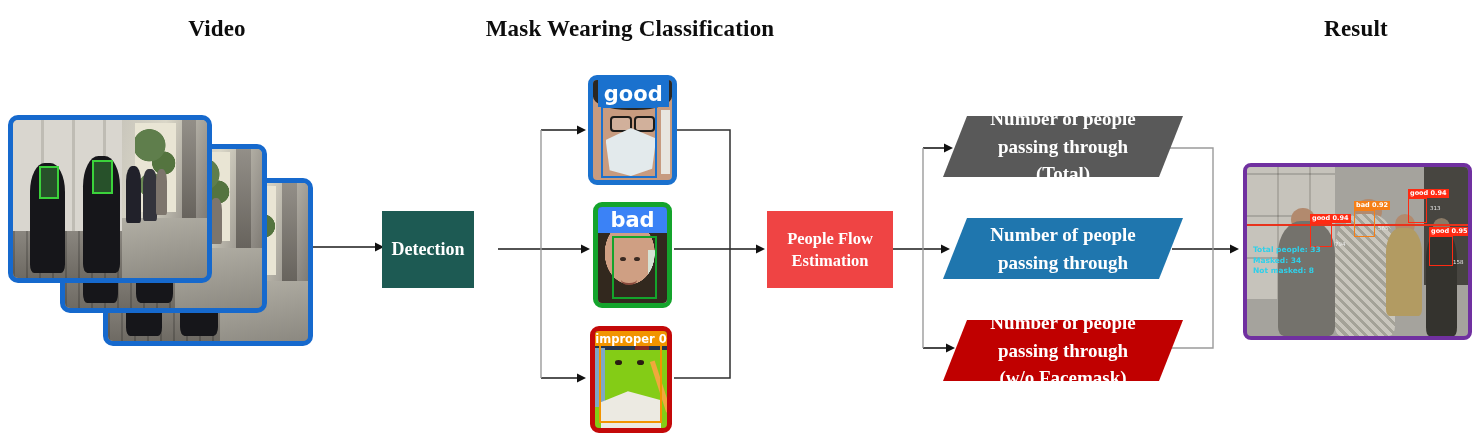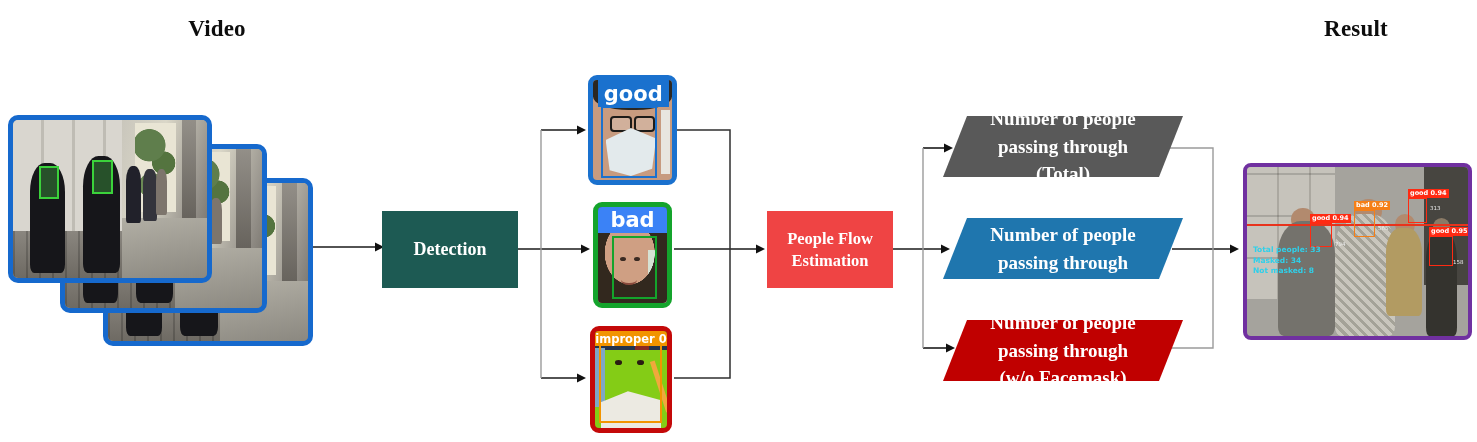--- a/index.html
+++ b/index.html
@@ -43,21 +43,21 @@
   .pe{left:73.5%;top:31%;width:6%;height:29%;background:#7d756c}
   .vs-facebox{position:absolute;left:24%;top:3%;width:46%;height:26%;
               border:2px solid #3bd23b;background:rgba(80,220,80,.3)}
 
   
   .connectors{position:absolute;left:0;top:0;z-index:0;pointer-events:none}
 
   
   .node{position:absolute;color:#fff;display:flex;flex-direction:column;align-items:center;
         justify-content:center;font-weight:bold;text-align:center}
-  .detection{left:382px;top:211px;width:136px;height:77px;background:#1d5a53;font-size:18px}
+  .detection{left:382px;top:211px;width:92px;height:77px;background:#1d5a53;font-size:18px}
   .pfe{left:767px;top:211px;width:126px;height:77px;background:#178a7c;font-size:16.5px;line-height:1.3}
   .node-line{display:block}
 
   
   .face{position:absolute;border-radius:9px;border:5px solid;box-sizing:border-box;overflow:hidden}
   .face-good{left:588px;top:75px;width:89px;height:110px;border-color:#1a71ce;background:#c79b7f}
   .face-bad{left:593px;top:202px;width:79px;height:106px;border-color:#14a42c;background:#cf9f83}
   .face-imp{left:590px;top:326px;width:82px;height:107px;border-color:#c40909;background:#84cc16}
   .face-label{position:absolute;z-index:5;color:#fff;font-family:"DejaVu Sans",sans-serif;
               font-weight:bold;display:flex;align-items:center;justify-content:center}
@@ -132,20 +132,21 @@
   .rs-stats{position:absolute;left:6px;top:78px;z-index:4;color:#2fd0ea;
             font-family:"DejaVu Sans",sans-serif;font-size:7.5px;font-weight:bold;line-height:1.4}
   .rs-stat{display:block}
 </style>
 </head>
 <body>
 
 <div class="canvas">
 
   <div class="title t-video">Video</div>
+  <div class="title t-class">Mask Wearing Classification</div>
   <div class="title t-result">Result</div>
 
   <div class="vframe f3" style="border-color: rgb(22, 105, 205);">
     <div class="vscene">
       <div class="vs-doors"></div>
       <div class="vs-tiles"></div>
       <div class="vs-corr"></div>
       <div class="vs-open"></div>
       <div class="vs-pillar"></div>
       <div class="vs-floor"></div>

